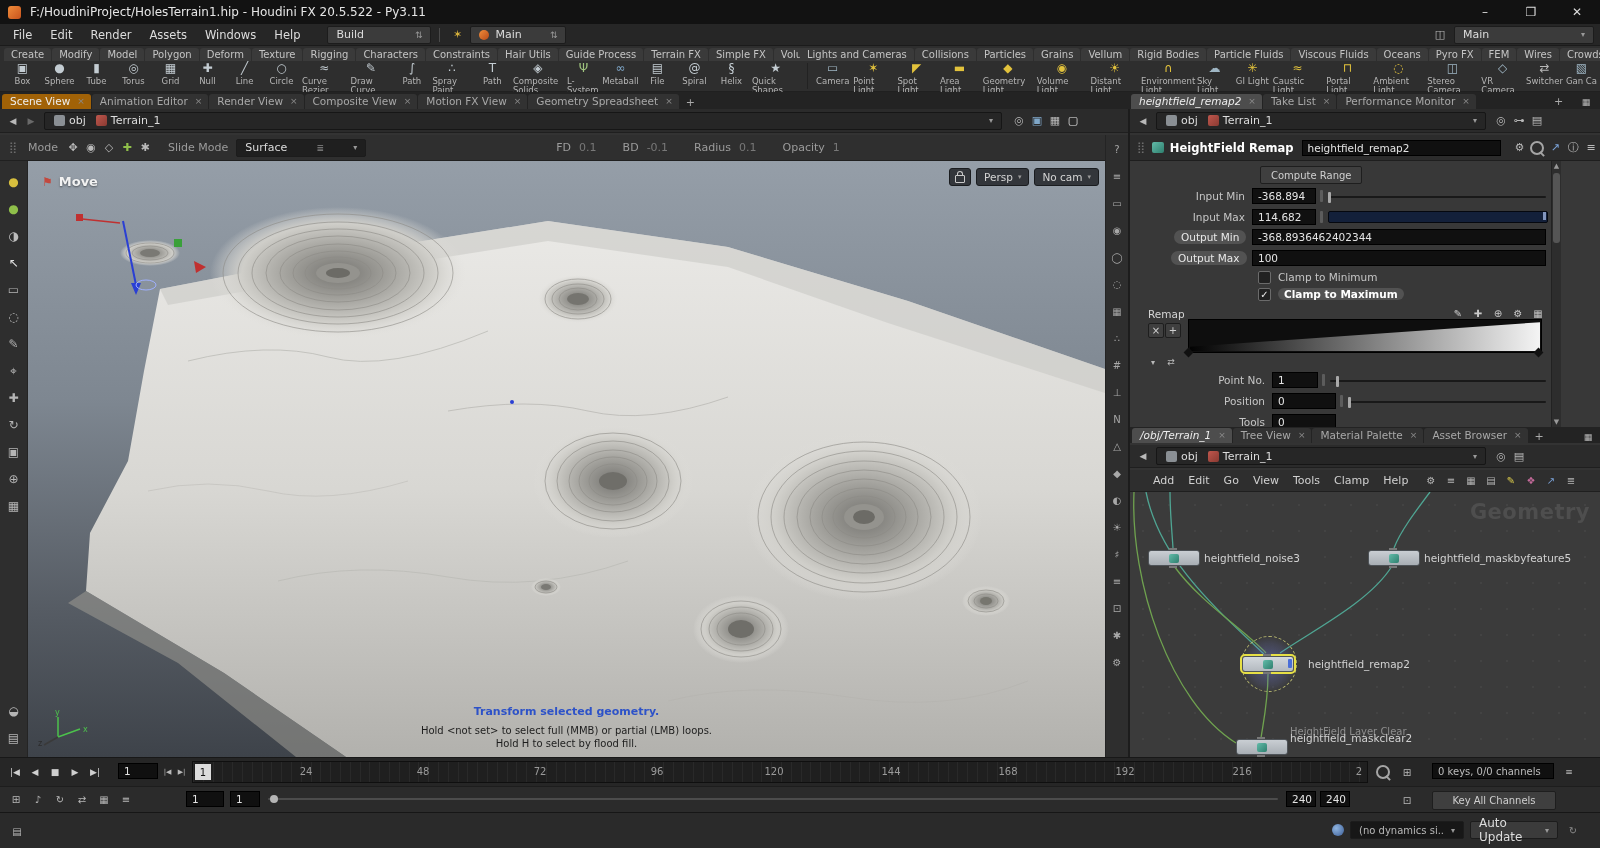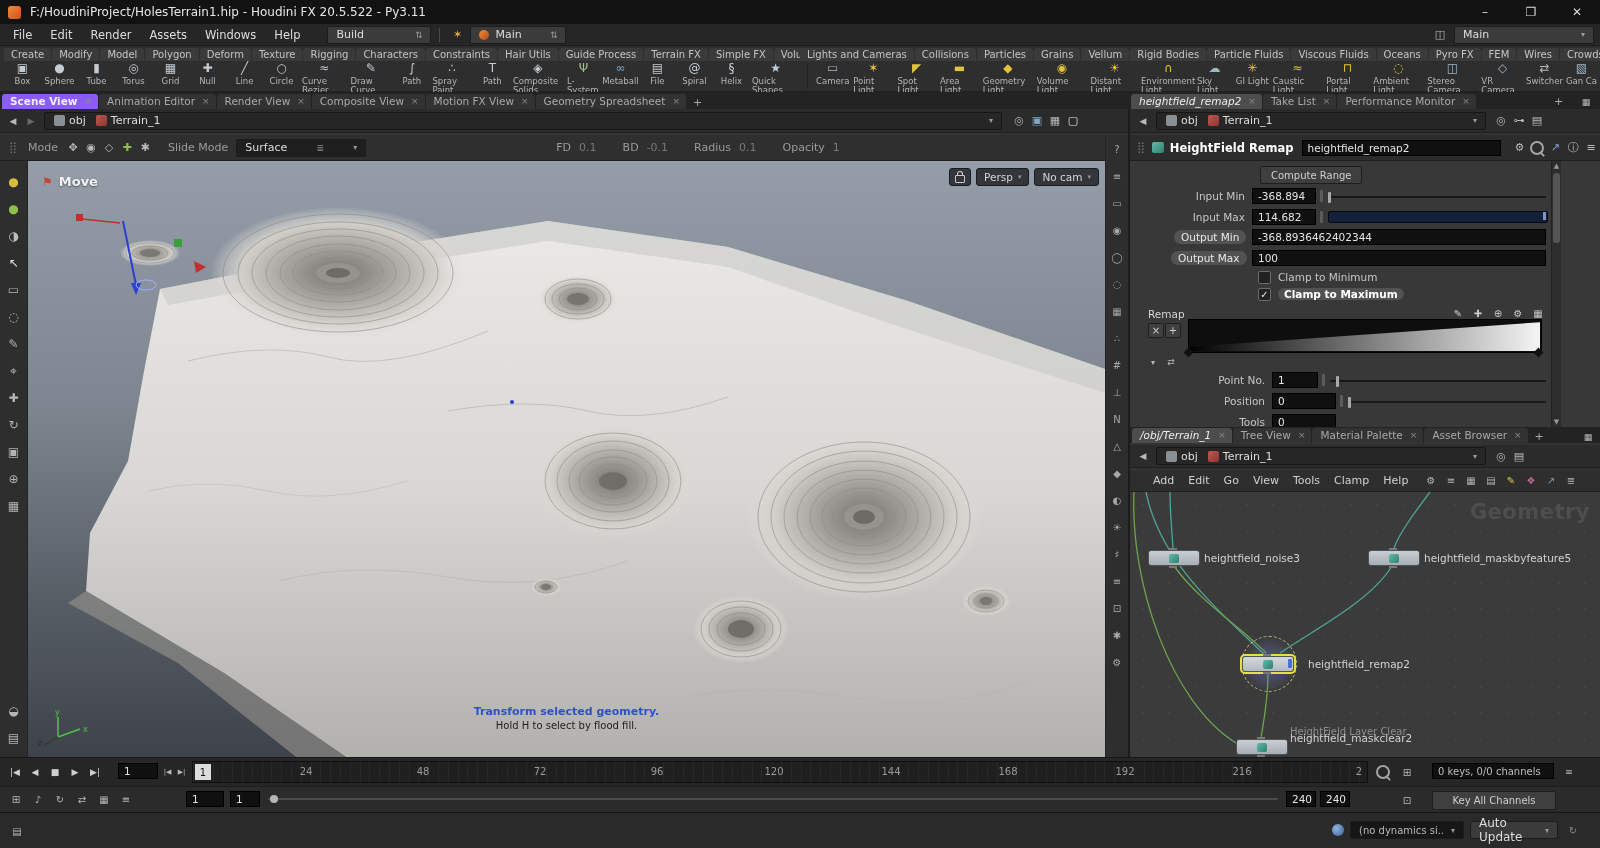--- a/index.html
+++ b/index.html
@@ -25,21 +25,21 @@
   .shelf-tabs{position:absolute;left:0;top:0;width:1600px;height:15px;display:flex;align-items:flex-end;overflow:hidden;}
   .shelf-tab{background:#3a3a3a;color:#c4c4c4;font-size:10px;padding:1px 7px 1px 7px;margin-right:1px;border-radius:3px 3px 0 0;white-space:nowrap;}
   .shelf-tools{position:absolute;left:0;top:15px;width:1600px;height:31px;display:flex;align-items:flex-start;overflow:hidden;}
   .tool{display:flex;flex-direction:column;align-items:center;justify-content:flex-start;min-width:33px;max-width:50px;padding:1px 2px;}
   .tool-ic{font-size:12px;line-height:13px;color:#c3ccd2;}
   .tool-lb{font-size:8.5px;line-height:8.5px;color:#b5b5b5;text-align:left;margin-top:2px;}
   
   .ptab-row{position:absolute;left:0;top:92px;width:1600px;height:17px;background:#232323;display:flex;align-items:flex-end;}
   .ptab{background:#323232;color:#a8a8a8;font-size:10.5px;padding:1px 6px 2px 8px;margin-right:1px;border-radius:3px 3px 0 0;display:inline-flex;align-items:center;white-space:nowrap;}
   .ptab::after{content:"×";color:#8a8a8a;font-size:9px;margin-left:7px;}
-  .ptabs-left span.ptab:first-of-type{background:#8b5cf6;color:#eee;font-weight:bold;}
+  .ptabs-left span.ptab:first-of-type{background:#a16207;color:#eee;}
   .ptabs-right span.ptab:first-of-type{background:#4d4d4d;color:#eee;font-style:italic;}
   .ptab-plus{color:#aaa;font-size:11px;padding:0 6px;}
   
   .pathbar{position:absolute;height:24px;background:#2b2b2b;display:flex;align-items:center;border-bottom:1px solid #1f1f1f;box-sizing:border-box;}
   .crumbbar{height:18px;background:#262626;border:1px solid #161616;border-radius:2px;display:flex;align-items:center;padding:0 4px;box-sizing:border-box;}
   .crumb{display:flex;align-items:center;gap:4px;padding:0 5px;color:#ddd;font-size:11px;}
   .crumb .cic{width:11px;height:11px;border-radius:2px;}
   .caret{color:#999;font-size:8px;margin-left:auto;padding:0 4px;}
   
   .vptoolbar{position:absolute;left:0;top:135px;width:1128px;height:26px;background:#2f2f2f;border-bottom:1px solid #202020;display:flex;align-items:center;box-sizing:border-box;}
@@ -607,20 +607,21 @@
       <line x1="22" y1="30" x2="44" y2="22" stroke="#4cc24c" stroke-width="1.5"></line>
       <line x1="22" y1="30" x2="22" y2="10" stroke="#4cc24c" stroke-width="1.5"></line>
       <line x1="22" y1="30" x2="8" y2="38" stroke="#3a3a3a" stroke-width="1.5"></line>
       <text x="47" y="25" font-size="8" fill="#4cc24c">x</text>
       <text x="19" y="8" font-size="8" fill="#4cc24c">y</text>
       <text x="2" y="39" font-size="8" fill="#2c2c2c">z</text>
     </svg>
 
     <div style="position:absolute;left:0;top:544px;width:1077px;">
       <div class="hint-title">Transform selected geometry.</div>
+      <div class="hint-line" style="margin-top:7px;">Hold &lt;not set&gt; to select full (MMB) or partial (LMB) loops.</div>
       <div class="hint-line" style="margin-top:2px;">Hold H to select by flood fill.</div>
     </div>
   </div>
 
   <div class="rightstrip">
     <div style="display:flex;flex-direction:column;gap:11px;align-items:center;">
 
     <span class="strip-ic">?</span>
         <span class="strip-ic">≡</span>
         <span class="strip-ic">▭</span>

